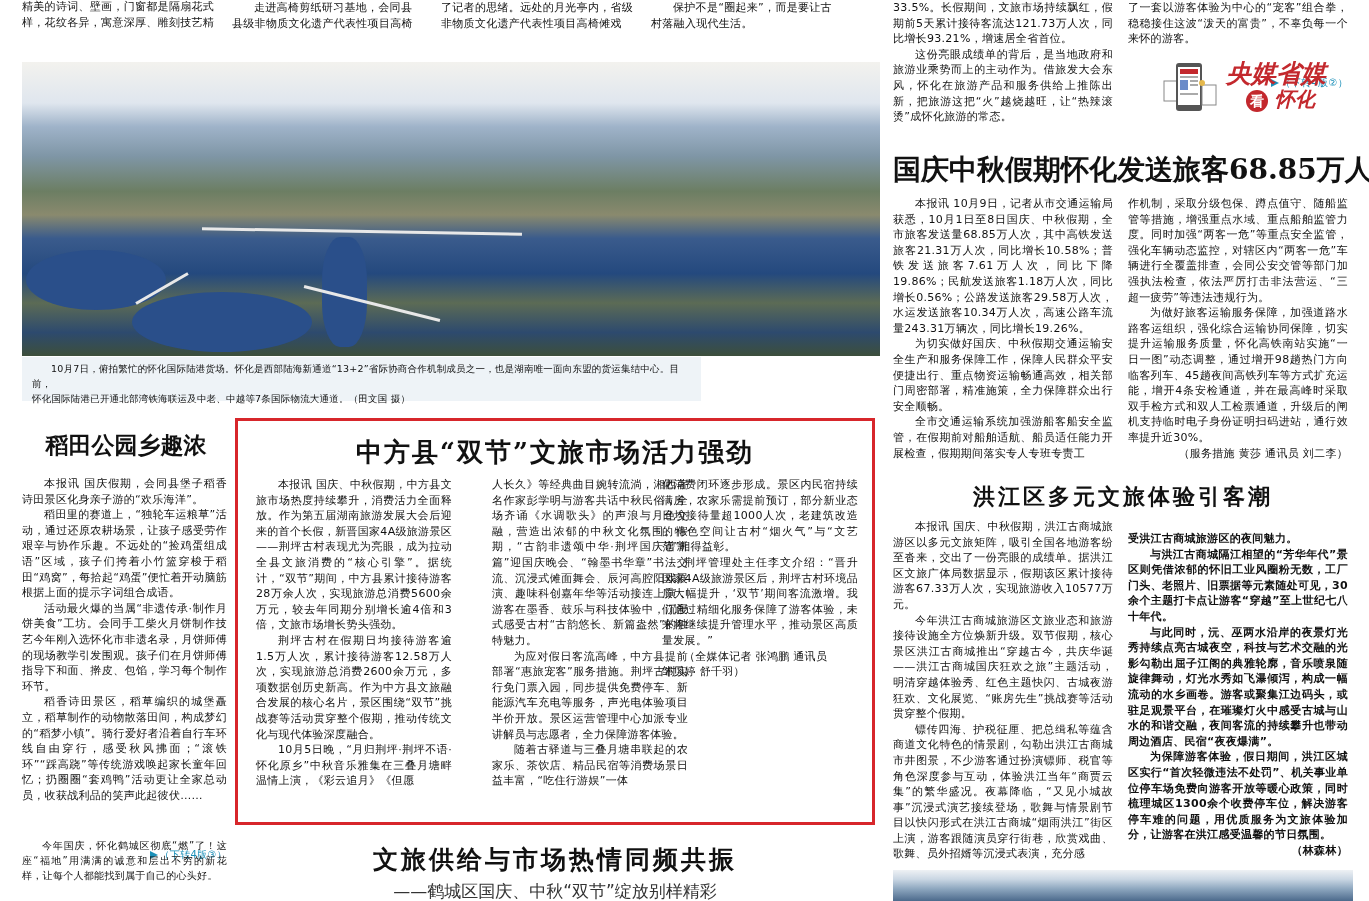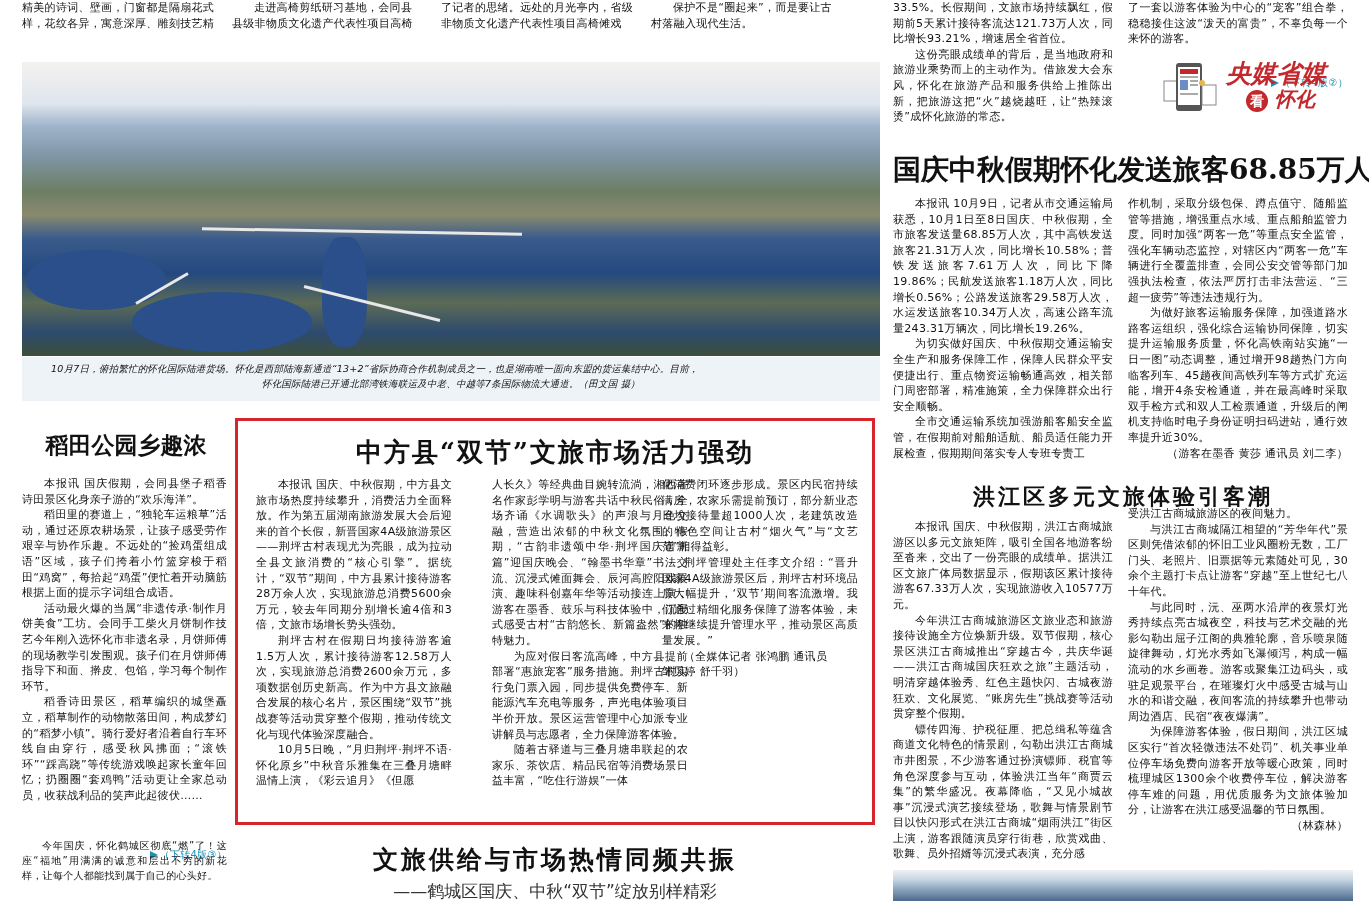--- a/index.html
+++ b/index.html
@@ -14,21 +14,21 @@
   .photo { background: linear-gradient(180deg, #f3f2ee 0%, #dfe6ee 14%, #9fb3c9 22%, #7f96a6 32%, #6c7e63 44%, #8a8a6e 52%, #3a5b8c 60%, #24497e 72%, #5c6b55 82%, #2d4a6e 92%, #3d4f3b 100%); overflow: hidden; }
   .photo .river { position: absolute; background: #2a4f8a; border-radius: 50%; }
   .photo .bridge { position: absolute; height: 3px; background: #e8e8e8; }
   .caption { background: #eef3f7; font-size: 9.5px; line-height: 15px; padding: 4px 10px; letter-spacing: 0.2px; }
   .redbox { border: 3px solid #d7262b; }
   .logo-badge { display: flex; align-items: center; gap: 4px; }
 </style>
 </head>
 <body>
 
-<div class="abs" style="left:22px; top:0; width:205px;">
+<div class="abs" style="left:22px; top:0; width:205px;font-family:Liberation Mono, monospace;">
   <div class="p noindent">精美的诗词、壁画，门窗都是隔扇花式</div>
   <div class="p noindent">样，花纹各异，寓意深厚、雕刻技艺精</div>
 </div>
 <div class="abs" style="left:232px; top:0; width:205px;">
   <div class="p noindent" style="padding-left:22px;">走进高椅剪纸研习基地，会同县</div>
   <div class="p noindent">县级非物质文化遗产代表性项目高椅</div>
 </div>
 <div class="abs" style="left:441px; top:0; width:205px;">
   <div class="p noindent">了记者的思绪。远处的月光亭内，省级</div>
   <div class="p noindent">非物质文化遗产代表性项目高椅傩戏</div>
@@ -75,38 +75,38 @@
 </div>
 
 <div class="abs photo" style="left:22px; top:62px; width:858px; height:294px;">
   <div class="river" style="left:4px; top:188px; width:140px; height:60px;"></div>
   <div class="river" style="left:110px; top:230px; width:180px; height:60px;"></div>
   <div class="river" style="left:300px; top:175px; width:45px; height:110px; border-radius:40%;"></div>
   <div class="bridge" style="left:180px; top:168px; width:320px; transform:rotate(1deg);"></div>
   <div class="bridge" style="left:280px; top:240px; width:140px; transform:rotate(14deg);"></div>
   <div class="bridge" style="left:110px; top:225px; width:60px; transform:rotate(-30deg);"></div>
 </div>
-<div class="abs caption" style="left:22px; top:357px; width:858px; height:44px;font-style:italic;">
+<div class="abs caption" style="left:22px; top:357px; width:679px; height:44px;">
   <div style="text-indent:2em;">10月7日，俯拍繁忙的怀化国际陆港货场。怀化是西部陆海新通道“13+2”省际协商合作机制成员之一，也是湖南唯一面向东盟的货运集结中心。目前，</div>
-  <div style="display:flex; justify-content:center;">
+  <div style="display:flex; justify-content:flex-start;">
     <span>怀化国际陆港已开通北部湾铁海联运及中老、中越等7条国际物流大通道。</span>
     <span>（田文国 摄）</span>
   </div>
 </div>
 
 <div class="abs headline" style="left:893px; top:150px; width:460px; font-size:28px; line-height:40px;">国庆中秋假期怀化发送旅客68.85万人次</div>
 <div class="abs" style="left:893px; top:196px; width:220px;">
   <div class="p">本报讯 10月9日，记者从市交通运输局获悉，10月1日至8日国庆、中秋假期，全市旅客发送量68.85万人次，其中高铁发送旅客21.31万人次，同比增长10.58%；普铁发送旅客7.61万人次，同比下降19.86%；民航发送旅客1.18万人次，同比增长0.56%；公路发送旅客29.58万人次，水运发送旅客10.34万人次，高速公路车流量243.31万辆次，同比增长19.26%。</div>
   <div class="p">为切实做好国庆、中秋假期交通运输安全生产和服务保障工作，保障人民群众平安便捷出行、重点物资运输畅通高效，相关部门周密部署，精准施策，全力保障群众出行安全顺畅。</div>
   <div class="p">全市交通运输系统加强游船客船安全监管，在假期前对船舶适航、船员适任能力开展检查，假期期间落实专人专班专责工</div>
 </div>
 <div class="abs" style="left:1128px; top:196px; width:220px;">
   <div class="p noindent">作机制，采取分级包保、蹲点值守、随船监管等措施，增强重点水域、重点船舶监管力度。同时加强“两客一危”等重点安全监管，强化车辆动态监控，对辖区内“两客一危”车辆进行全覆盖排查，会同公安交管等部门加强执法检查，依法严厉打击非法营运、“三超一疲劳”等违法违规行为。</div>
   <div class="p">为做好旅客运输服务保障，加强道路水路客运组织，强化综合运输协同保障，切实提升运输服务质量，怀化高铁南站实施“一日一图”动态调整，通过增开98趟热门方向临客列车、45趟夜间高铁列车等方式扩充运能，增开4条安检通道，并在最高峰时采取双手检方式和双人工检票通道，升级后的闸机支持临时电子身份证明扫码进站，通行效率提升近30%。</div>
-  <div class="p" style="text-align:right;">（游客在墨香 黄莎 通讯员 刘二李）</div>
+  <div class="p" style="text-align:right;">（服务措施 黄莎 通讯员 刘二李）</div>
 </div>
 
 <div class="abs headline" style="left:22px; top:428px; width:208px; font-size:23px; line-height:34px;">稻田公园乡趣浓</div>
 <div class="abs" style="left:22px; top:476px; width:205px;">
   <div class="p">本报讯 国庆假期，会同县堡子稻香诗田景区化身亲子游的“欢乐海洋”。</div>
   <div class="p">稻田里的赛道上，“独轮车运粮草”活动，通过还原农耕场景，让孩子感受劳作艰辛与协作乐趣。不远处的“捡鸡蛋组成语”区域，孩子们挎着小竹篮穿梭于稻田“鸡窝”，每拾起“鸡蛋”便忙着开动脑筋根据上面的提示字词组合成语。</div>
   <div class="p">活动最火爆的当属“非遗传承·制作月饼美食”工坊。会同手工柴火月饼制作技艺今年刚入选怀化市非遗名录，月饼师傅的现场教学引发围观。孩子们在月饼师傅指导下和面、擀皮、包馅，学习每个制作环节。</div>
   <div class="p">稻香诗田景区，稻草编织的城堡矗立，稻草制作的动物散落田间，构成梦幻的“稻梦小镇”。骑行爱好者沿着自行车环线自由穿行，感受秋风拂面；“滚铁环”“踩高跷”等传统游戏唤起家长童年回忆；扔圈圈“套鸡鸭”活动更让全家总动员，收获战利品的笑声此起彼伏……</div>
   <div class="p noindent">
     <span class="jump"><span class="arr"></span><span>（下转4版③）</span></span>
@@ -131,21 +131,21 @@
   <div class="p">（全媒体记者 张鸿鹏 通讯员</div>
   <div class="p noindent">邹贝婷 舒千羽）</div>
 </div>
 
 <div class="abs headline" style="left:893px; top:476px; width:460px; font-size:22px; line-height:40px; letter-spacing:3px;">洪江区多元文旅体验引客潮</div>
 <div class="abs" style="left:893px; top:519px; width:220px;">
   <div class="p">本报讯 国庆、中秋假期，洪江古商城旅游区以多元文旅矩阵，吸引全国各地游客纷至沓来，交出了一份亮眼的成绩单。据洪江区文旅广体局数据显示，假期该区累计接待游客67.33万人次，实现旅游收入10577万元。</div>
   <div class="p">今年洪江古商城旅游区文旅业态和旅游接待设施全方位焕新升级。双节假期，核心景区洪江古商城推出“穿越古今，共庆华诞——洪江古商城国庆狂欢之旅”主题活动，明清穿越体验秀、红色主题快闪、古城夜游狂欢、文化展览、“账房先生”挑战赛等活动贯穿整个假期。</div>
   <div class="p">镖传四海、护税征厘、把总缉私等蕴含商道文化特色的情景剧，勾勒出洪江古商城市井图景，不少游客通过扮演镖师、税官等角色深度参与互动，体验洪江当年“商贾云集”的繁华盛况。夜幕降临，“又见小城故事”沉浸式演艺接续登场，歌舞与情景剧节目以快闪形式在洪江古商城“烟雨洪江”街区上演，游客跟随演员穿行街巷，欣赏戏曲、歌舞、员外招婿等沉浸式表演，充分感</div>
 </div>
-<div class="abs" style="left:1128px; top:506px; width:220px;">
+<div class="abs" style="left:1128px; top:531px; width:220px;font-weight:bold;">
   <div class="p noindent">受洪江古商城旅游区的夜间魅力。</div>
   <div class="p">与洪江古商城隔江相望的“芳华年代”景区则凭借浓郁的怀旧工业风圈粉无数，工厂门头、老照片、旧票据等元素随处可见，30余个主题打卡点让游客“穿越”至上世纪七八十年代。</div>
   <div class="p">与此同时，沅、巫两水沿岸的夜景灯光秀持续点亮古城夜空，科技与艺术交融的光影勾勒出屈子江阁的典雅轮廓，音乐喷泉随旋律舞动，灯光水秀如飞瀑倾泻，构成一幅流动的水乡画卷。游客或聚集江边码头，或驻足观景平台，在璀璨灯火中感受古城与山水的和谐交融，夜间客流的持续攀升也带动周边酒店、民宿“夜夜爆满”。</div>
   <div class="p">为保障游客体验，假日期间，洪江区城区实行“首次轻微违法不处罚”、机关事业单位停车场免费向游客开放等暖心政策，同时梳理城区1300余个收费停车位，解决游客停车难的问题，用优质服务为文旅体验加分，让游客在洪江感受温馨的节日氛围。</div>
   <div class="p" style="text-align:right;">（林森林）</div>
 </div>
 <div class="abs photo" style="left:893px; top:870px; width:460px; height:31px; background:linear-gradient(180deg,#eef1f4 0%,#c9d6e3 30%,#8fa8c0 60%,#4c6a8c 100%);"></div>
 
 <div class="abs" style="left:22px; top:838px; width:205px;">
   <div class="p" style="font-size:10px; line-height:15px;">今年国庆，怀化鹤城区彻底“燃”了！这座“福地”用满满的诚意和层出不穷的新花样，让每个人都能找到属于自己的心头好。</div>

